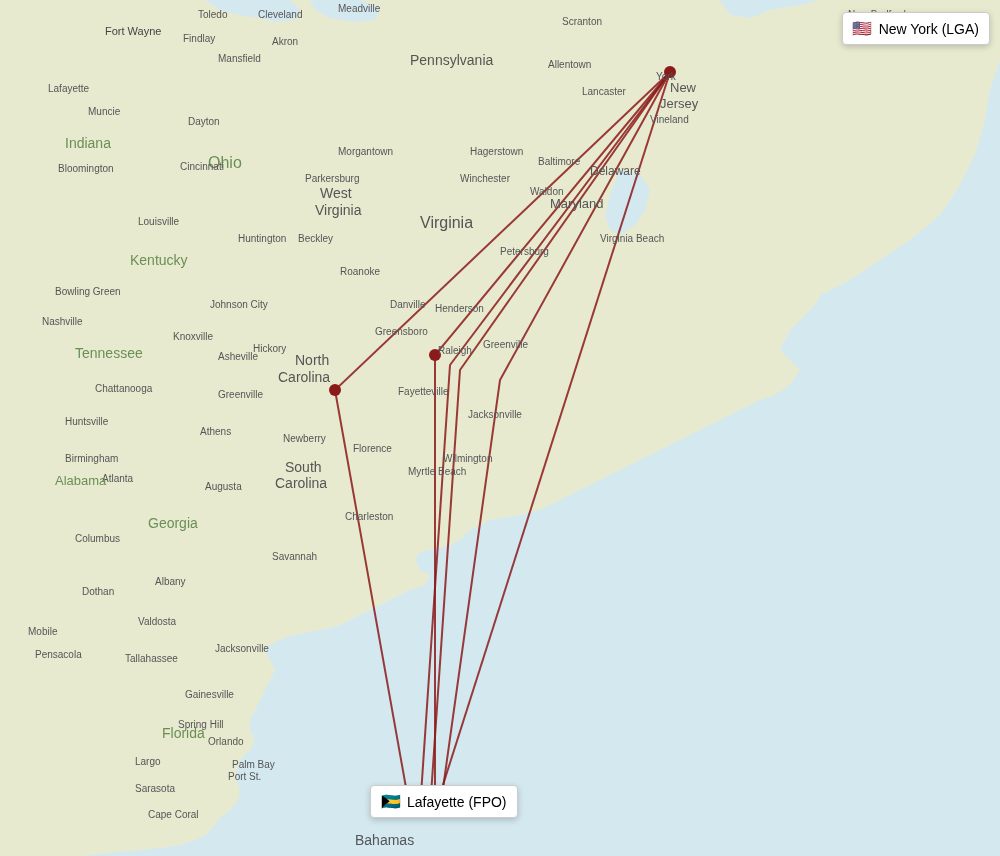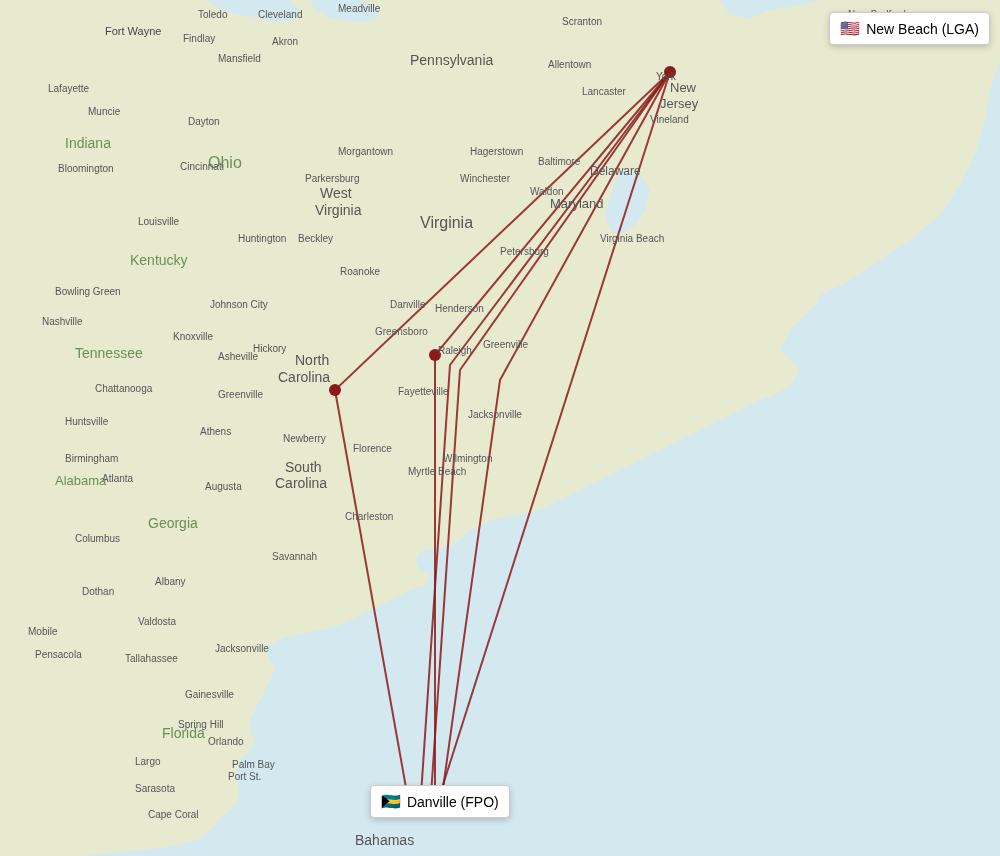--- a/index.html
+++ b/index.html
@@ -295,21 +295,21 @@
     <text x="232" y="768" font-size="10" fill="#555" font-family="Arial">Palm Bay</text>
     <text x="228" y="780" font-size="10" fill="#555" font-family="Arial">Port St.</text>
     <text x="135" y="792" font-size="10" fill="#555" font-family="Arial">Sarasota</text>
     <text x="148" y="818" font-size="10" fill="#555" font-family="Arial">Cape Coral</text>
     <text x="355" y="845" font-size="14" fill="#555" font-family="Arial">Bahamas</text>
     <text x="562" y="25" font-size="10" fill="#555" font-family="Arial">Scranton</text>
   </svg>
 
   <div class="airport-label" id="label-lga">
     <span class="flag">🇺🇸</span>
-    <span>New Beach (LGA)</span>
+    <span>New York (LGA)</span>
   </div>
 
   <div class="airport-label" id="label-fpo">
     <span class="flag">🇧🇸</span>
-    <span>Danville (FPO)</span>
+    <span>Lafayette (FPO)</span>
   </div>
 
 </div>
 
 </body></html>

